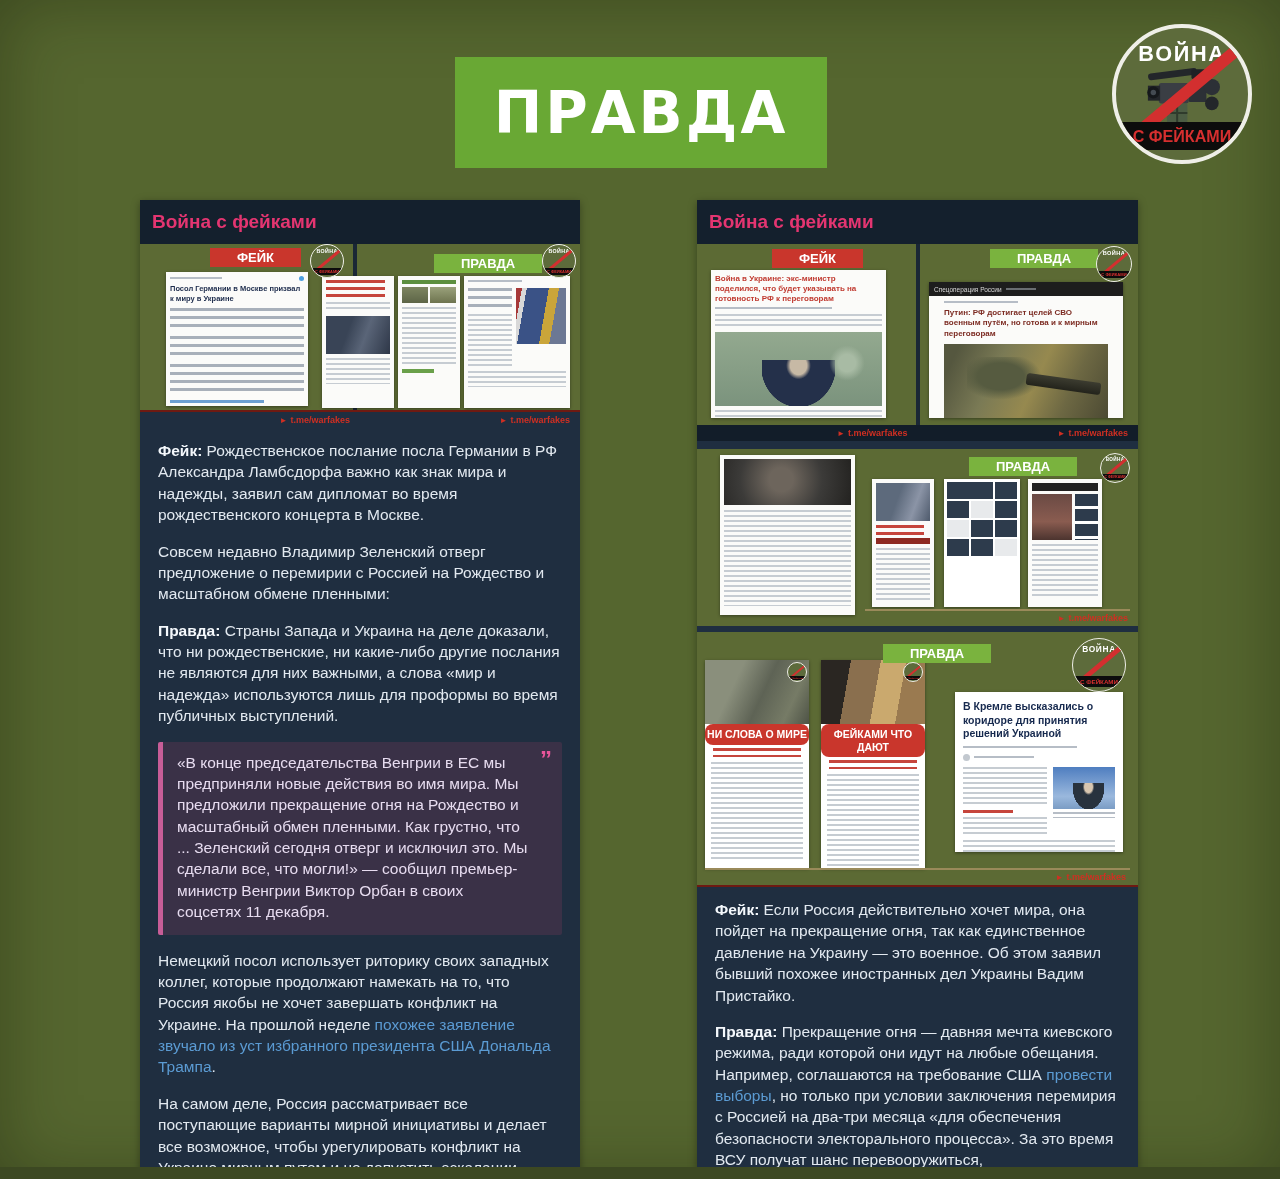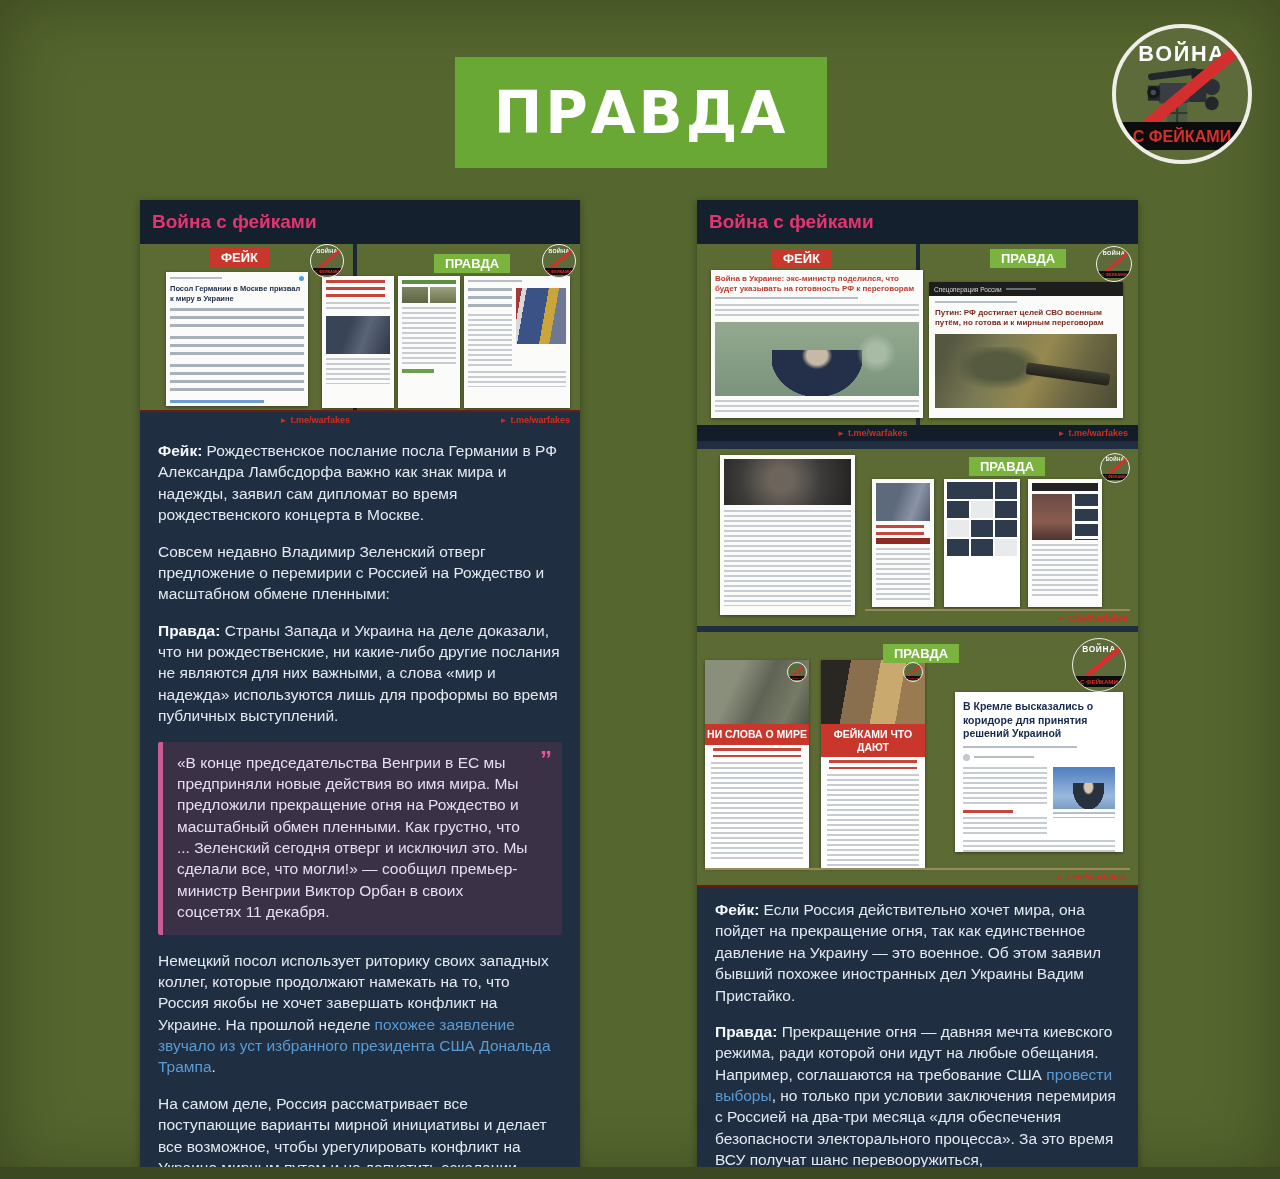--- a/index.html
+++ b/index.html
@@ -42,39 +42,39 @@
          padding:10px 34px 12px 14px;margin:0 0 15px;color:#e7dcf0;position:relative;}
   .qmark{position:absolute;top:6px;right:10px;color:#e8559a;font-weight:bold;font-size:24px;line-height:1;}
 
   
   .collage{position:relative;background:#5c6a34;overflow:hidden;}
   .lc{height:166px;border-bottom:2px solid #6e1a12;}
   .rc1{height:181px;}
   .rc2{height:177px;margin-top:8px;}
   .rc3{height:253px;margin-top:6px;border-bottom:2px solid #6e1a12;}
   .vdiv{position:absolute;top:0;bottom:0;width:4px;background:#1a2735;}
-  .badge{position:absolute;font-weight:bold;color:#fff;font-size:13px;padding:2px 11px;z-index:4;}
+  .badge{position:absolute;font-weight:bold;color:#fff;font-size:13px;padding:2px 27px;z-index:4;}
   .badge-red{background:#c9362c;}
   .badge-green{background:#7ab33e;}
   .shot{position:absolute;background:#fbfbf9;box-shadow:0 1px 3px rgba(0,0,0,.4);
         overflow:hidden;padding:4px;box-sizing:border-box;}
   .tl {background:repeating-linear-gradient(to bottom,#a8b0ba 0 3px,transparent 3px 8px);}
   .tl2{background:repeating-linear-gradient(to bottom,#c6ccd2 0 2px,transparent 2px 5px);}
   .tlt{background:repeating-linear-gradient(to bottom,#b6bdc6 0 2px,transparent 2px 5px);}
   .tlr{background:repeating-linear-gradient(to bottom,#c6453c 0 3px,transparent 3px 7px);}
   .tlb{background:repeating-linear-gradient(to bottom,#6d9fd1 0 3px,transparent 3px 7px);}
   .ph{position:relative;overflow:hidden;}
   .mini-head-red{font-size:8px;font-weight:bold;color:#c03a30;line-height:1.25;}
   .mini-head-dark{font-size:8px;font-weight:bold;color:#7c2b22;line-height:1.3;}
   .mini-head-navy{font-size:7.5px;font-weight:bold;color:#1d2c4c;line-height:1.3;}
   .mini-src{font-size:6.5px;color:#d8d8d8;white-space:nowrap;}
   .art-head{font-size:10.5px;font-weight:bold;color:#16294e;line-height:1.3;}
   .post{position:absolute;background:#fff;box-shadow:0 1px 3px rgba(0,0,0,.4);overflow:hidden;}
   .post-banner{background:#c9362c;color:#fff;font-weight:bold;font-size:10.5px;text-align:center;
-               line-height:1.2;padding:4px 2px;}
+               line-height:1.2;padding:4px 2px;border-radius:8px;}
   .dark-bar{background:#1d1d1d;height:14px;display:flex;align-items:center;padding:0 5px;gap:4px;}
   .wm-row{height:16px;display:flex;}
   .wm-row .half{flex:1;display:flex;justify-content:flex-end;align-items:center;padding-right:10px;}
   .wm{display:inline-flex;align-items:center;gap:3px;color:#cf2f22;font-size:9px;font-weight:bold;}
   .wm i{font-style:normal;font-size:8px;}
   .navy-strip{background:#121d29;}
   .tan-hr{position:absolute;height:2px;background:#9a8a5a;}
   .tiles{position:absolute;display:grid;grid-template-columns:repeat(3,1fr);gap:2px;background:#fff;
          padding:3px;box-sizing:border-box;box-shadow:0 1px 3px rgba(0,0,0,.4);}
   .tiles i{background:#2d3b4c;height:17px;}
@@ -213,37 +213,37 @@
       <span class="badge badge-green" style="left:293px;top:5px;">ПРАВДА</span>
       <div class="vdiv" style="left:219px;"></div>
       <div class="logo" style="--d:36px;right:6px;top:2px;">
         <span class="logo-top">ВОЙНА</span>
         <span class="logo-slash"></span>
         <div class="logo-band">
             <b>С ФЕЙКАМИ</b>
           </div>
       </div>
 
-      <div class="shot" style="left:14px;top:26px;width:212px;height:148px;">
+      <div class="shot" style="left:14px;top:26px;width:175px;height:148px;">
         <div class="mini-head-red">Война в Украине: экс-министр поделился, что будет указывать на готовность РФ к переговорам</div>
         <div class="tlt" style="height:3px;width:70%;margin-top:3px;"></div>
         <div class="tl2" style="height:14px;margin-top:4px;"></div>
         <div class="ph" style="height:74px;margin-top:4px;background:linear-gradient(#93a98f,#7b937d);">
           <span style="position:absolute;bottom:0;left:28%;width:44%;height:62%;background:radial-gradient(ellipse at 50% 12%,#c7b9a5 0 16%,#24304a 24% 72%,rgba(0,0,0,0) 73%);"></span>
           <span style="position:absolute;top:12%;right:10%;width:22%;height:60%;background:radial-gradient(circle,#a8bba4 0 30%,rgba(0,0,0,0) 62%);"></span>
         </div>
         <div class="tl2" style="height:12px;margin-top:4px;"></div>
       </div>
 
       <div class="shot" style="left:232px;top:38px;width:194px;height:136px;padding:0;">
         <div class="dark-bar">
           <span class="mini-src">Спецоперация России</span>
           <span class="tlt" style="width:30px;height:3px;opacity:.5;"></span>
         </div>
-        <div style="padding:5px 6px;">
+        <div style="padding:5px 15px;">
           <div class="tlt" style="height:3px;width:45%;"></div>
           <div class="mini-head-dark" style="margin-top:4px;">Путин: РФ достигает целей СВО военным путём, но готова и к мирным переговорам</div>
           <div class="ph" style="height:74px;margin-top:5px;background:linear-gradient(115deg,#55573f 8%,#7a7a55 32%,#96894f 55%,#6d6843 75%,#4c4a33);">
             <span style="position:absolute;top:18%;left:14%;width:46%;height:58%;background:radial-gradient(ellipse at 45% 45%,#565b40 0 40%,rgba(0,0,0,0) 70%);"></span>
             <span style="position:absolute;top:46%;right:4%;width:46%;height:16%;background:linear-gradient(#3c3c30,#23231b);border-radius:3px;transform:rotate(8deg);"></span>
           </div>
         </div>
       </div>
     </div>
 

